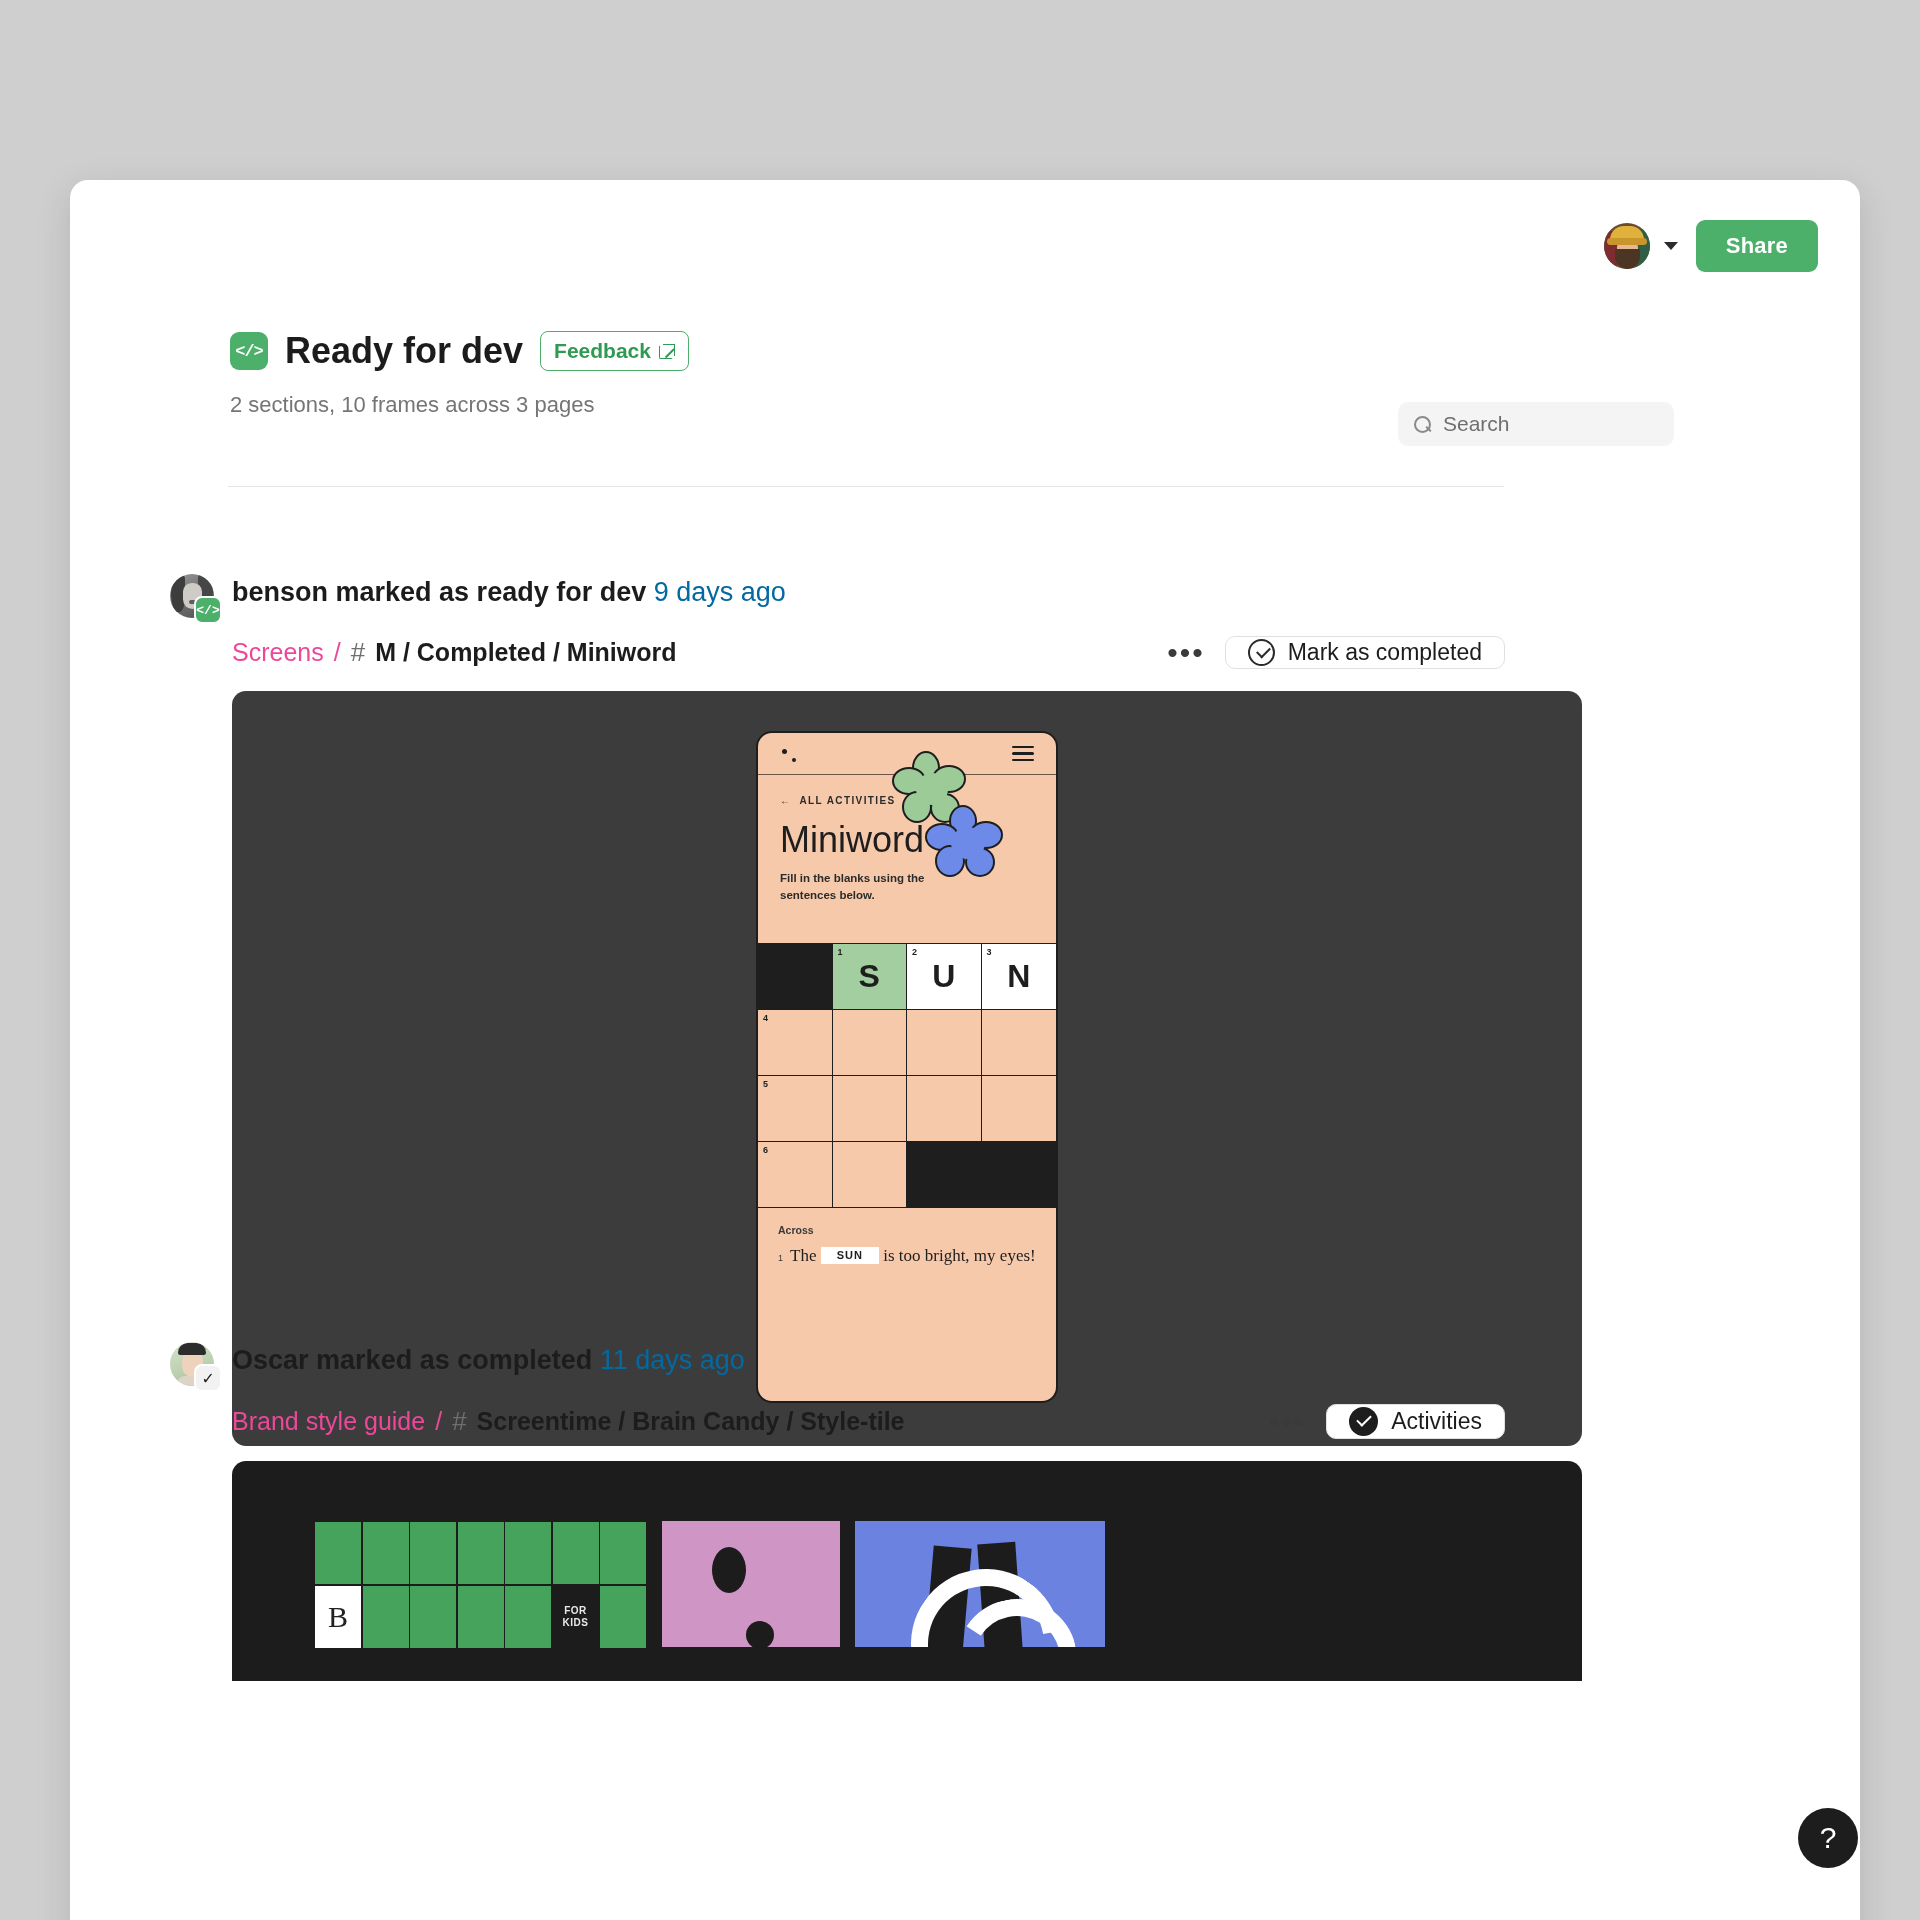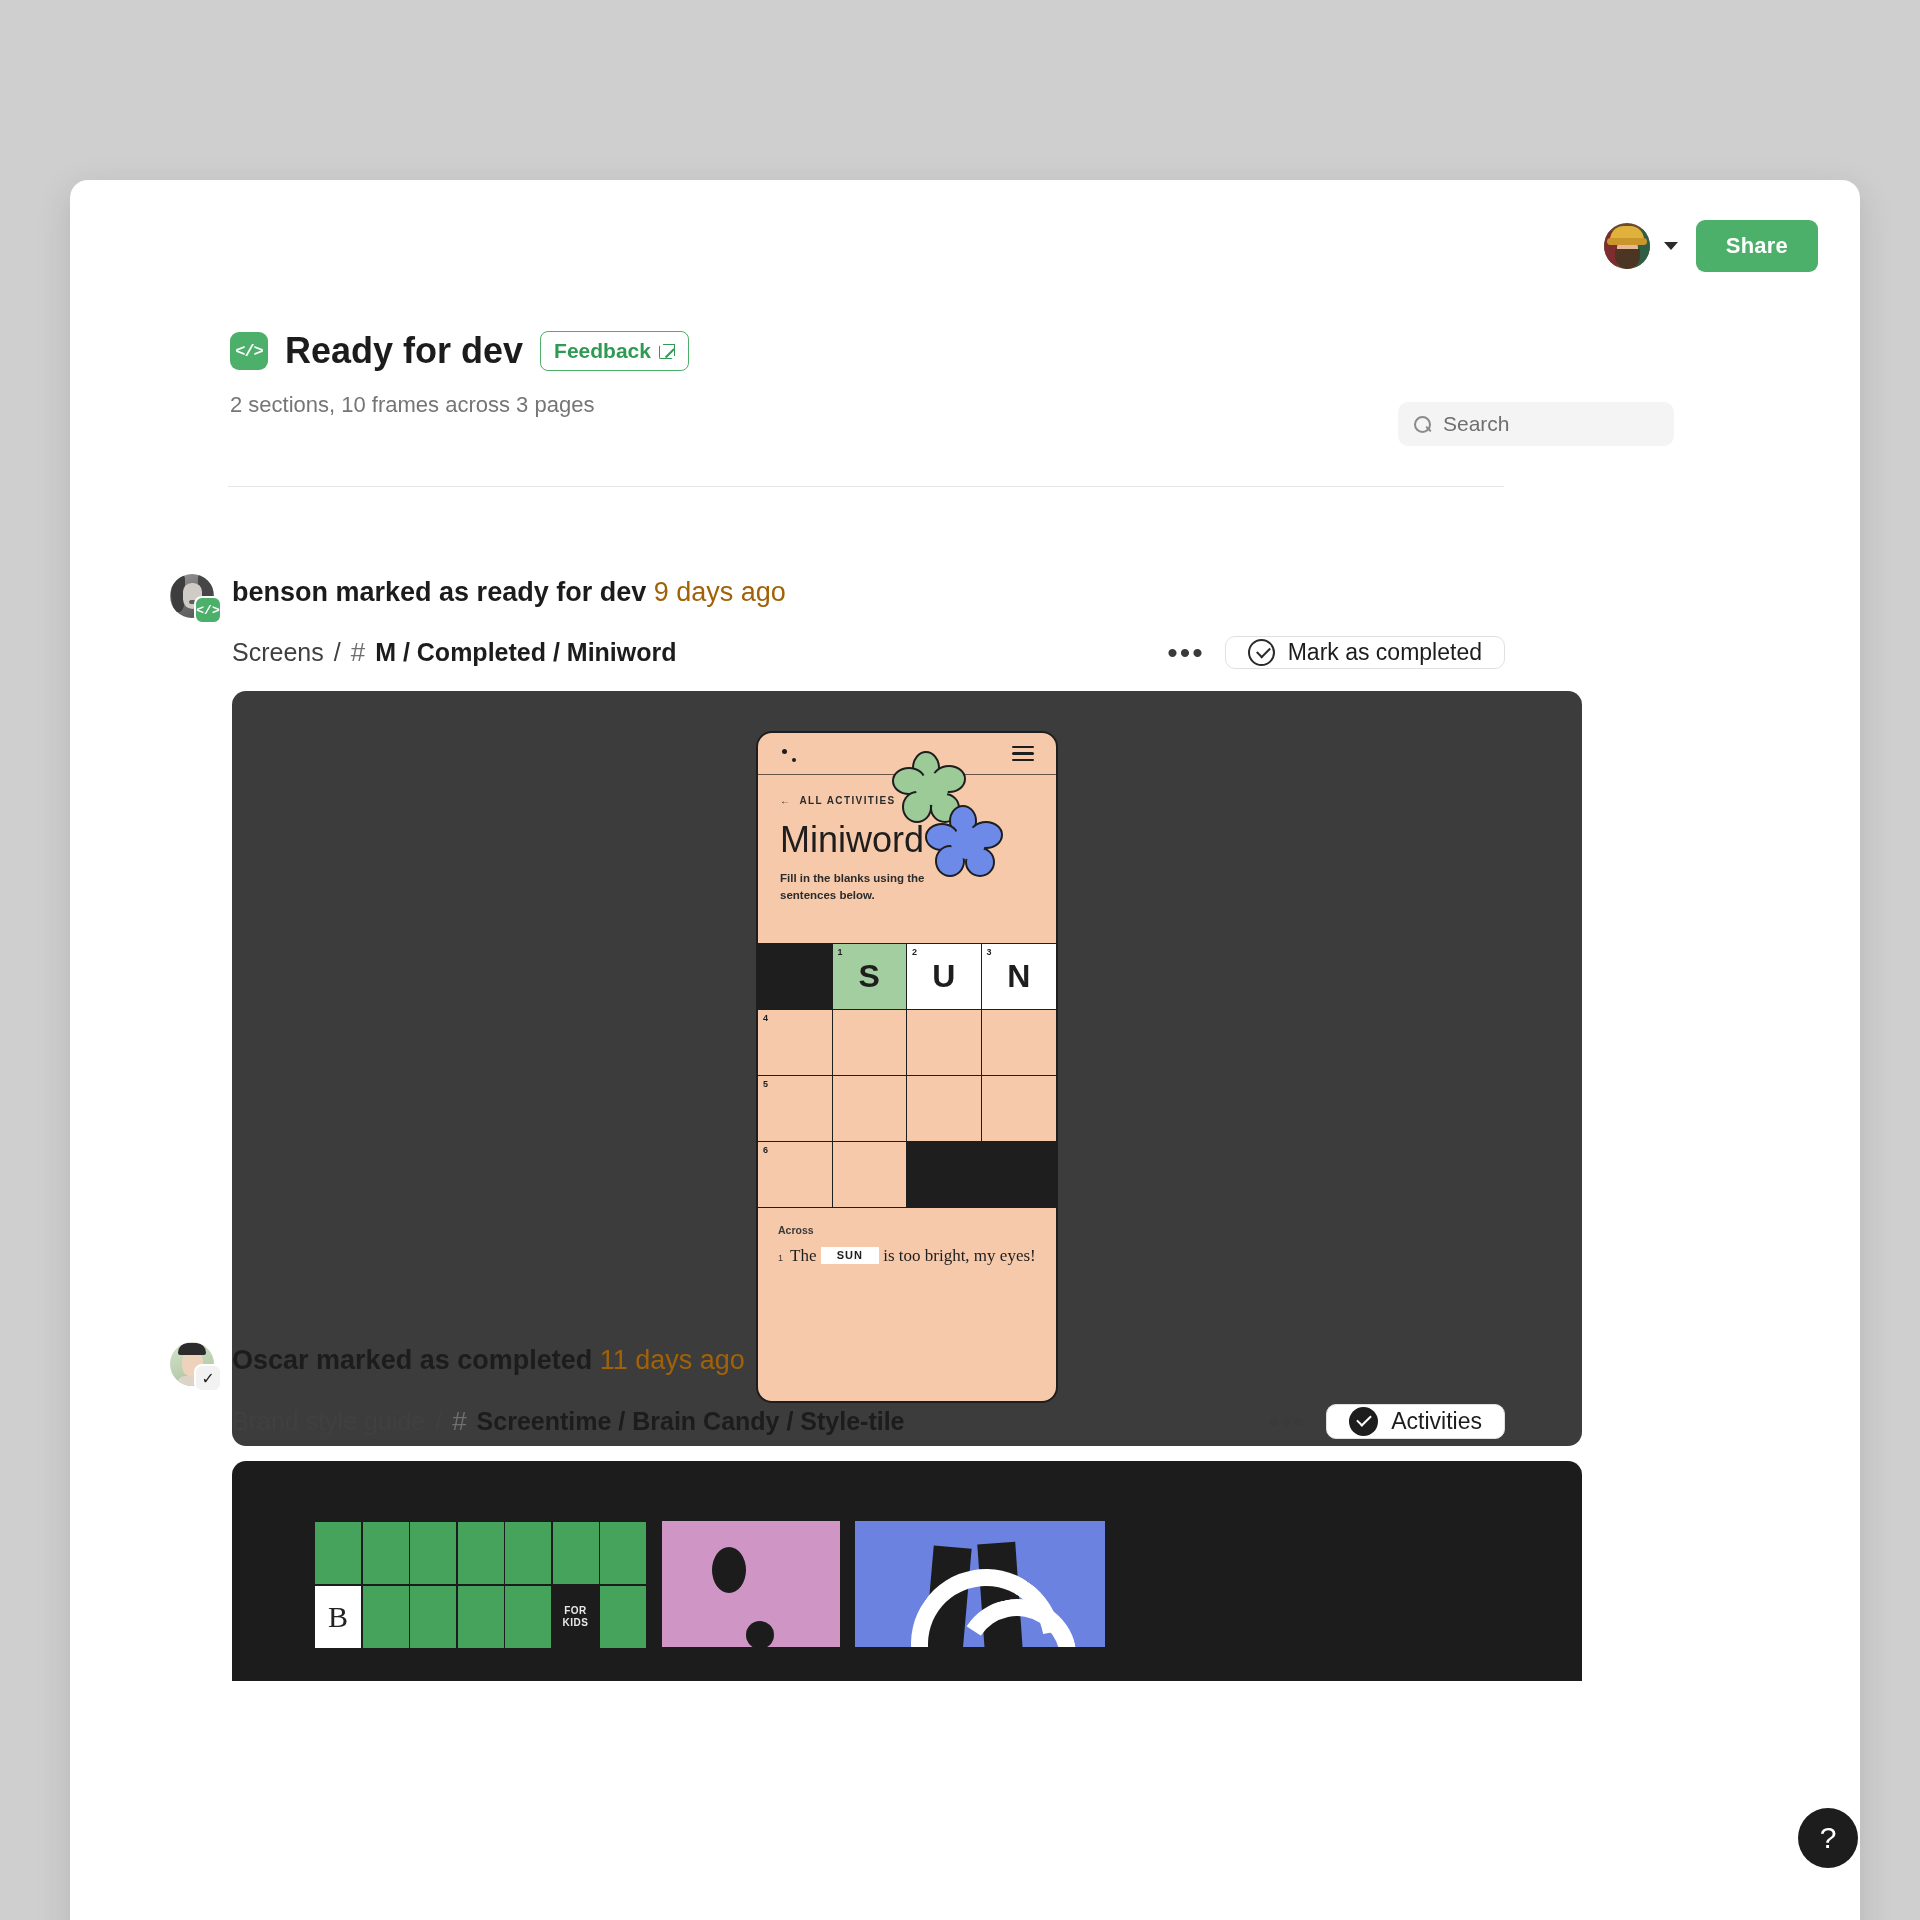--- a/index.html
+++ b/index.html
@@ -118,28 +118,28 @@
   .os-shirt{position:absolute;left:7px;bottom:0;width:30px;height:10px;background:#dcd4c7;border-radius:8px 8px 0 0;}
   .badge {
     position:absolute; right:-8px; bottom:-6px; width:28px; height:28px; border-radius:8px;
     display:flex; align-items:center; justify-content:center; font-size:13px; font-weight:700;
     font-family:"Liberation Mono", monospace; border: 2px solid #fff;
   }
   .badge-dev { background:#4caf6a; color:#fff; }
   .badge-done { background:#f2f2f2; color:#1d1d1d; font-size:18px; }
   .act-title { font-size: 27px; color:#1c1c1c; line-height:1.2; padding-top:4px;}
   .act-title b { font-weight: 700; }
-  .act-title .ago { color:#a16207; font-weight:400; }
+  .act-title .ago { color:#0369a1; font-weight:400; }
 
   .act-meta-row {
     display:flex; align-items:center; justify-content:space-between;
     margin-top: 18px; padding-left: 62px;
   }
   .breadcrumb { font-size:25px; color:#1c1c1c; display:flex; align-items:center; gap:10px;}
-  .bc-muted { color:#404040; }
+  .bc-muted { color:#ec4899; }
   .hash { color:#6f6f6f; font-size:26px; }
   .meta-right { display:flex; align-items:center; gap:20px;}
   .dots { font-size:30px; color:#3a3a3a; letter-spacing:2px; cursor:pointer; line-height:1;}
   .pill-btn {
     display:flex; align-items:center; gap:13px;
     border:1.5px solid #e0e0e0; border-radius:10px; background:#fff;
     padding:2px 22px; font-size:23px; color:#1c1c1c; cursor:pointer;
   }
   .ring-check { width:27px; height:27px; border-radius:50%; border:2px solid #2b2b2b;
     position:relative; flex:none;}

